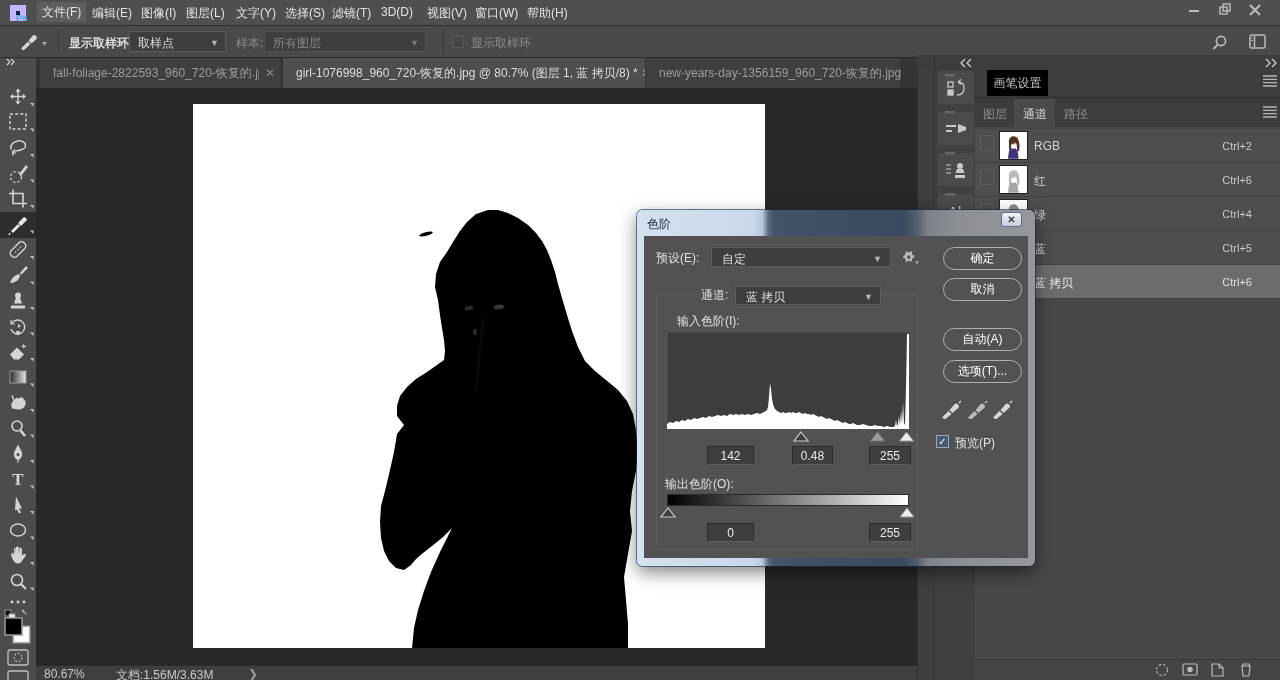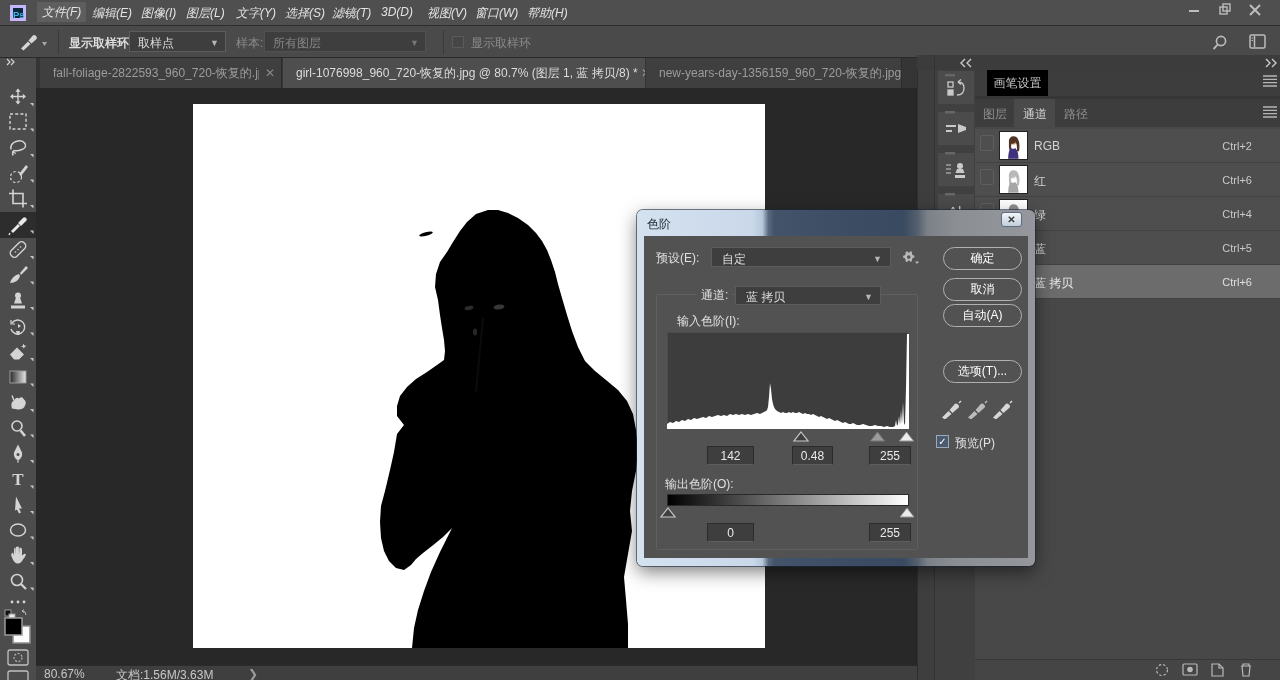--- a/index.html
+++ b/index.html
@@ -2,23 +2,23 @@
 <html><head>
 <meta charset="utf-8">
 <style>
   * { margin:0; padding:0; box-sizing:border-box; }
   html,body { width:1280px; height:680px; overflow:hidden; background:#282828;
     font-family:"Liberation Sans", sans-serif; }
   .abs { position:absolute; }
   #app { position:relative; width:1280px; height:680px; }
   
   #menubar { left:0; top:0; width:1280px; height:25px; background:#4f4f4f; }
-  #menubar .mi { position:absolute; top:5px; font-size:12px; color:#e3e3e3;font-style:italic; }
+  #menubar .mi { position:absolute; top:5px; font-size:12px; color:#e3e3e3; }
   #pslogo { position:absolute; left:10px; top:5px; width:16px; height:16px;
-    background:#0b2a3d; border:3px solid #c4b5fd; color:#3bb1e3; font-size:9.5px;
+    background:#0b2a3d; border:6px solid #c4b5fd; color:#3bb1e3; font-size:9.5px;
     font-weight:bold; text-align:left; line-height:14px; }
   
   .winbtn { position:absolute; top:3px; color:#bdbdbd; }
   
   #optbar { left:0; top:25px; width:1280px; height:33px; background:#4a4a4a;
     border-top:1px solid #2e2e2e; border-bottom:1px solid #292929; }
   .optlabel { position:absolute; font-size:12px; color:#dedede; }
   .optdim { color:#8b8b8b; }
   .dd { position:absolute; background:#3e3e3e; border:1px solid #5c5c5c;
     font-size:12px; color:#dcdcdc; }
@@ -417,21 +417,21 @@
         <span class="caret" style="right:8px; top:6px;">▼</span>
       </div>
       <svg style="position:absolute; left:255px; top:12px;" width="24" height="18" viewBox="0 0 24 18">
         <g fill="#c9c9c9">
           <path d="M8 1.5 l1.2 2.2 a5.5 5.5 0 0 1 2.3 0 L12.7 1.5 l2.4 1.4 l-.1 2.6 a5.5 5.5 0 0 1 1.1 2 l2.5 .7 l0 2.8 l-2.5 .7 a5.5 5.5 0 0 1 -1.1 2 l.1 2.6 l-2.4 1.4 l-1.2 -2.2 a5.5 5.5 0 0 1 -2.3 0 L8 18 l-2.4 -1.4 l.1 -2.6 a5.5 5.5 0 0 1 -1.1 -2 L2.1 11.3 l0 -2.8 l2.5 -.7 a5.5 5.5 0 0 1 1.1 -2 L5.6 3.2 Z M10.35 7.8 a2.6 2.6 0 1 0 0 5.2 a2.6 2.6 0 0 0 0 -5.2 Z" fill="#b9b9b9" transform="scale(0.68) translate(4,3)"></path>
           <path d="M16 13.5 l4 0 l-2 2.6 Z" fill="#b9b9b9"></path>
         </g>
       </svg>
       <div class="pillbtn" style="top:11px;">确定</div>
       <div class="pillbtn" style="top:42px;">取消</div>
-      <div class="pillbtn" style="top:68px;">自动(A)</div>
+      <div class="pillbtn" style="top:92px;">自动(A)</div>
       <div class="pillbtn" style="top:124px;">选项(T)...</div>
       <div style="position:absolute; left:12px; top:58px; width:262px; height:256px; border:1px solid #5f5f5f; border-radius:2px;"></div>
       <div class="dlab" style="left:53px; top:51px; background:#525252; padding:0 4px;">通道:</div>
       <div class="dd" style="left:91px; top:50px; width:146px; height:19px; border-color:#5c5c5c;">
         <span style="position:absolute; left:10px; top:2px;">蓝 拷贝</span>
         <span class="caret" style="right:7px; top:5px;">▼</span>
       </div>
       <div class="dlab" style="left:33px; top:77px;">输入色阶(I):</div>
       <svg style="position:absolute; left:23px; top:96px;" width="242" height="97" viewBox="0 0 242 97">
         <rect x="0" y="0" width="242" height="97" fill="#3d3d3d" stroke="#5a5a5a" stroke-width="1"></rect>

